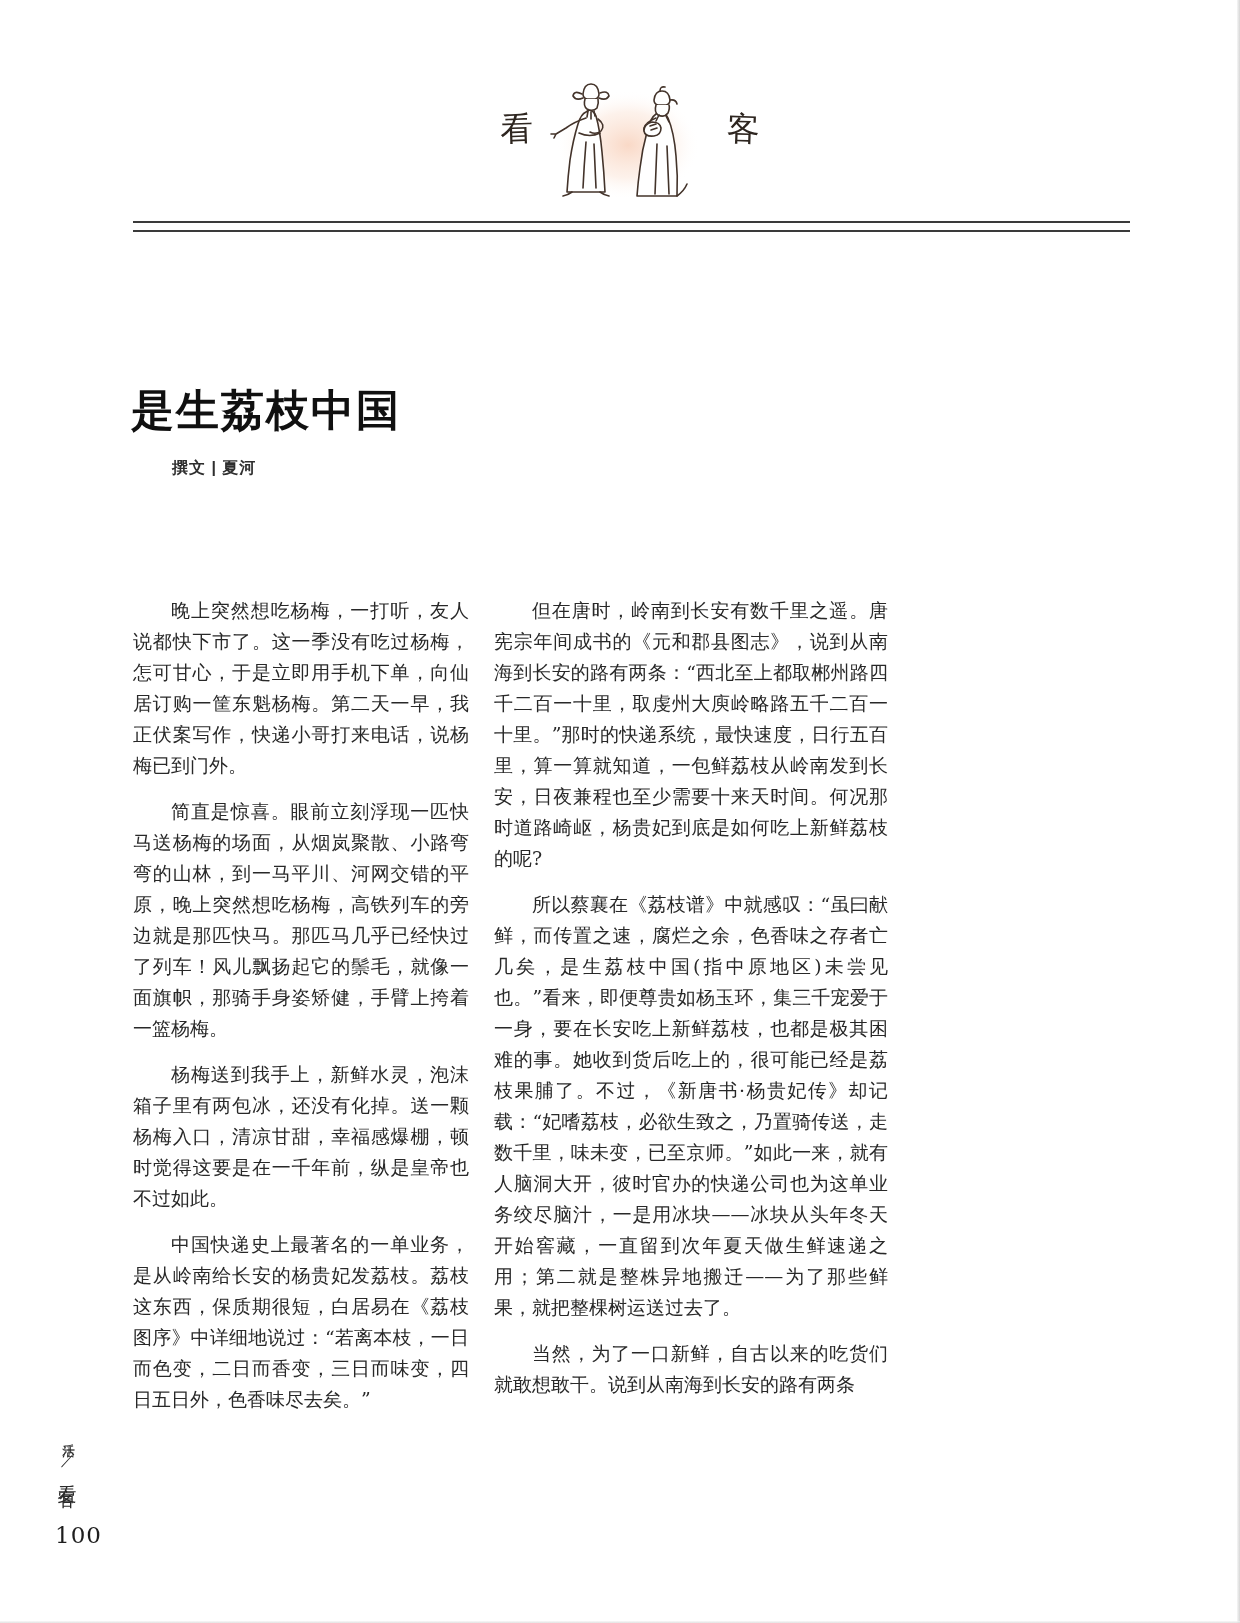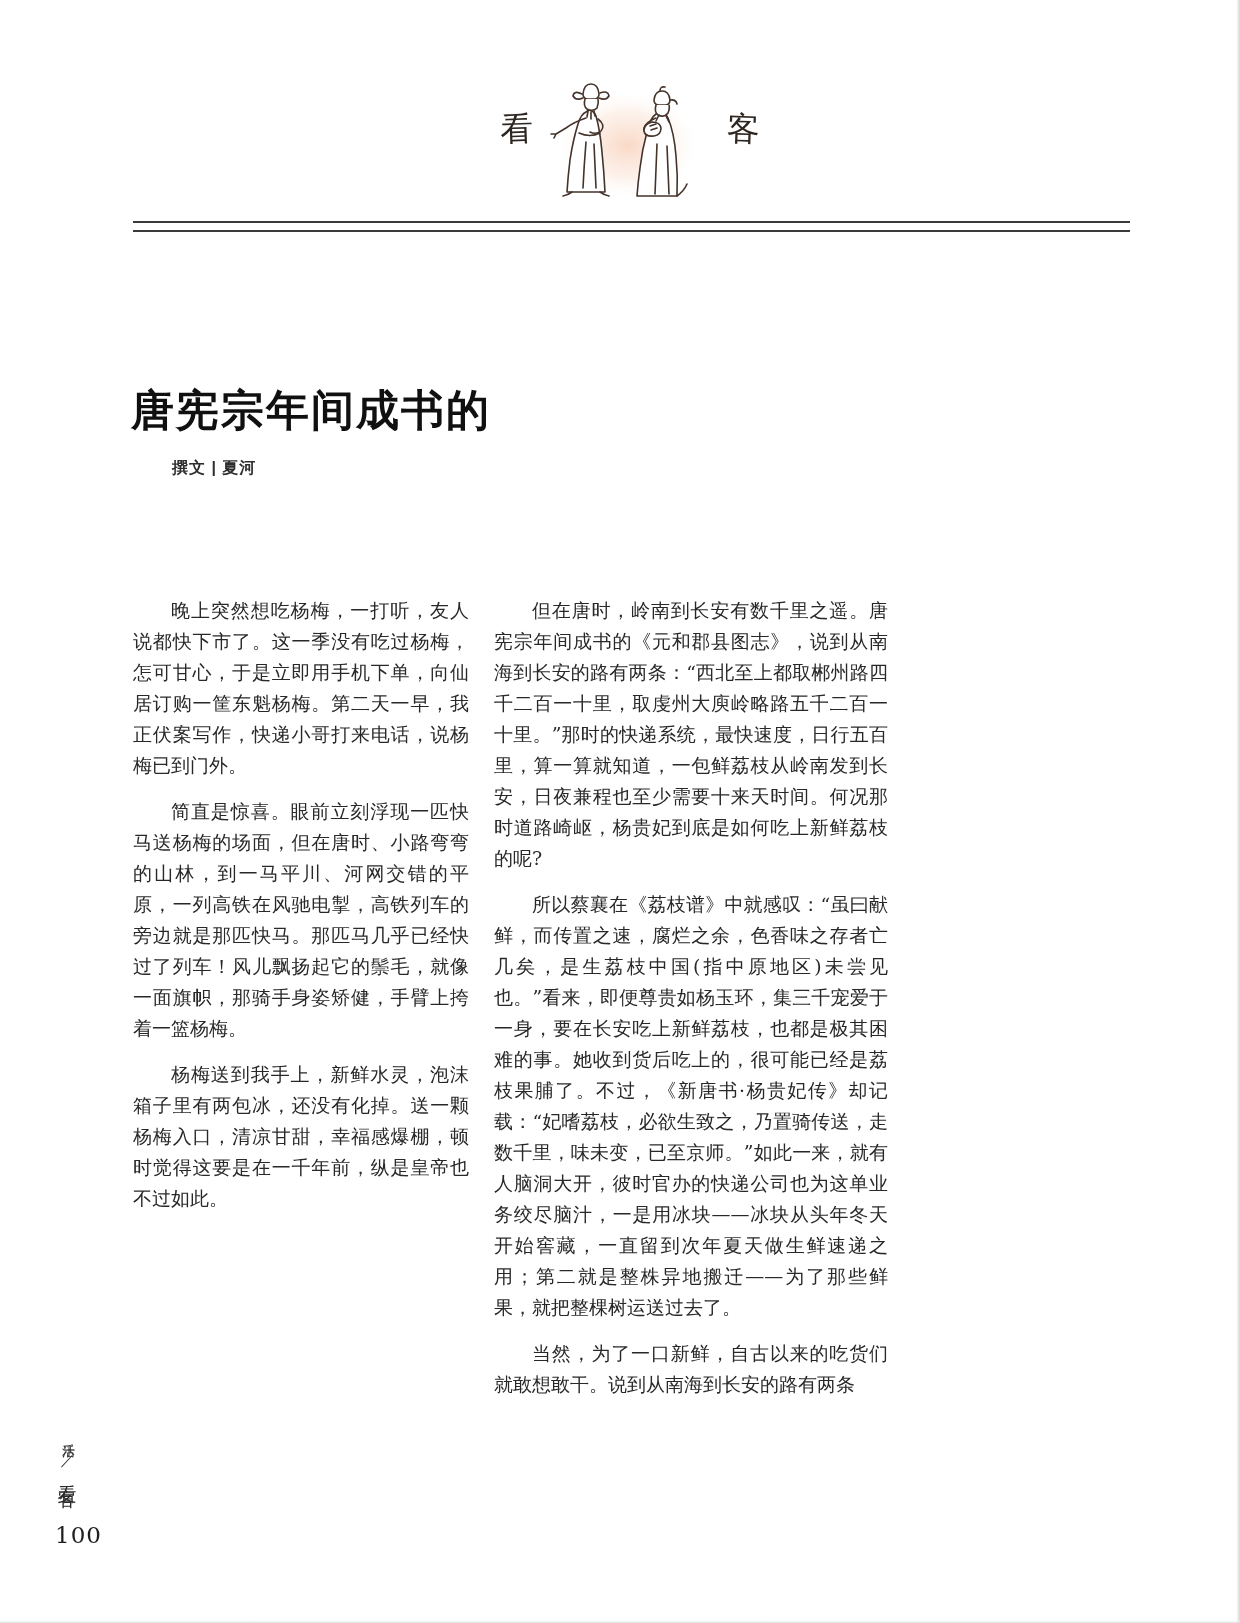--- a/index.html
+++ b/index.html
@@ -116,27 +116,28 @@
         <path d="M129,74 Q128,100 127,124 M139,76 Q140,100 141,124"></path>
         <path d="M149,126 Q156,121 159,114"></path>
       </g>
     </svg>
 
     <span class="cal-char right">客</span>
   </div>
 
   <div class="double-rule"></div>
 
-  <h1 class="title">唐宪宗年间成书的</h1>
+  <h1 class="title">是生荔枝中国</h1>
   <div class="byline">撰文 | 夏河</div>
 
   <div class="col col-left">
     <p>晚上突然想吃杨梅，一打听，友人说都快下市了。这一季没有吃过杨梅，怎可甘心，于是立即用手机下单，向仙居订购一筐东魁杨梅。第二天一早，我正伏案写作，快递小哥打来电话，说杨梅已到门外。</p>
-    <p>简直是惊喜。眼前立刻浮现一匹快马送杨梅的场面，但在唐时、小路弯弯的山林，到一马平川、河网交错的平原，一列高铁在风驰电掣，高铁列车的旁边就是那匹快马。那匹马几乎已经快过了列车！风儿飘扬起它的鬃毛，就像一面旗帜，那骑手身姿矫健，手臂上挎着一篮杨梅。</p>
+    <p>简直是惊喜。眼前立刻浮现一匹快马送杨梅的场面，从烟岚聚散、小路弯弯的山林，到一马平川、河网交错的平原，晚上突然想吃杨梅，高铁列车的旁边就是那匹快马。那匹马几乎已经快过了列车！风儿飘扬起它的鬃毛，就像一面旗帜，那骑手身姿矫健，手臂上挎着一篮杨梅。</p>
     <p>杨梅送到我手上，新鲜水灵，泡沫箱子里有两包冰，还没有化掉。送一颗杨梅入口，清凉甘甜，幸福感爆棚，顿时觉得这要是在一千年前，纵是皇帝也不过如此。</p>
+    <p>中国快递史上最著名的一单业务，是从岭南给长安的杨贵妃发荔枝。荔枝这东西，保质期很短，白居易在《荔枝图序》中详细地说过：“若离本枝，一日而色变，二日而香变，三日而味变，四日五日外，色香味尽去矣。”</p>
   </div>
 
   <div class="col col-right">
     <p>但在唐时，岭南到长安有数千里之遥。唐宪宗年间成书的《元和郡县图志》，说到从南海到长安的路有两条：“西北至上都取郴州路四千二百一十里，取虔州大庾岭略路五千二百一十里。”那时的快递系统，最快速度，日行五百里，算一算就知道，一包鲜荔枝从岭南发到长安，日夜兼程也至少需要十来天时间。何况那时道路崎岖，杨贵妃到底是如何吃上新鲜荔枝的呢?</p>
     <p>所以蔡襄在《荔枝谱》中就感叹：“虽曰献鲜，而传置之速，腐烂之余，色香味之存者亡几矣，是生荔枝中国(指中原地区)未尝见也。”看来，即便尊贵如杨玉环，集三千宠爱于一身，要在长安吃上新鲜荔枝，也都是极其困难的事。她收到货后吃上的，很可能已经是荔枝果脯了。不过，《新唐书·杨贵妃传》却记载：“妃嗜荔枝，必欲生致之，乃置骑传送，走数千里，味未变，已至京师。”如此一来，就有人脑洞大开，彼时官办的快递公司也为这单业务绞尽脑汁，一是用冰块——冰块从头年冬天开始窖藏，一直留到次年夏天做生鲜速递之用；第二就是整株异地搬迁——为了那些鲜果，就把整棵树运送过去了。</p>
     <p>当然，为了一口新鲜，自古以来的吃货们就敢想敢干。说到从南海到长安的路有两条</p>
   </div>
 
   <div class="vertical-label">
     <span class="v-small">乐活</span>

